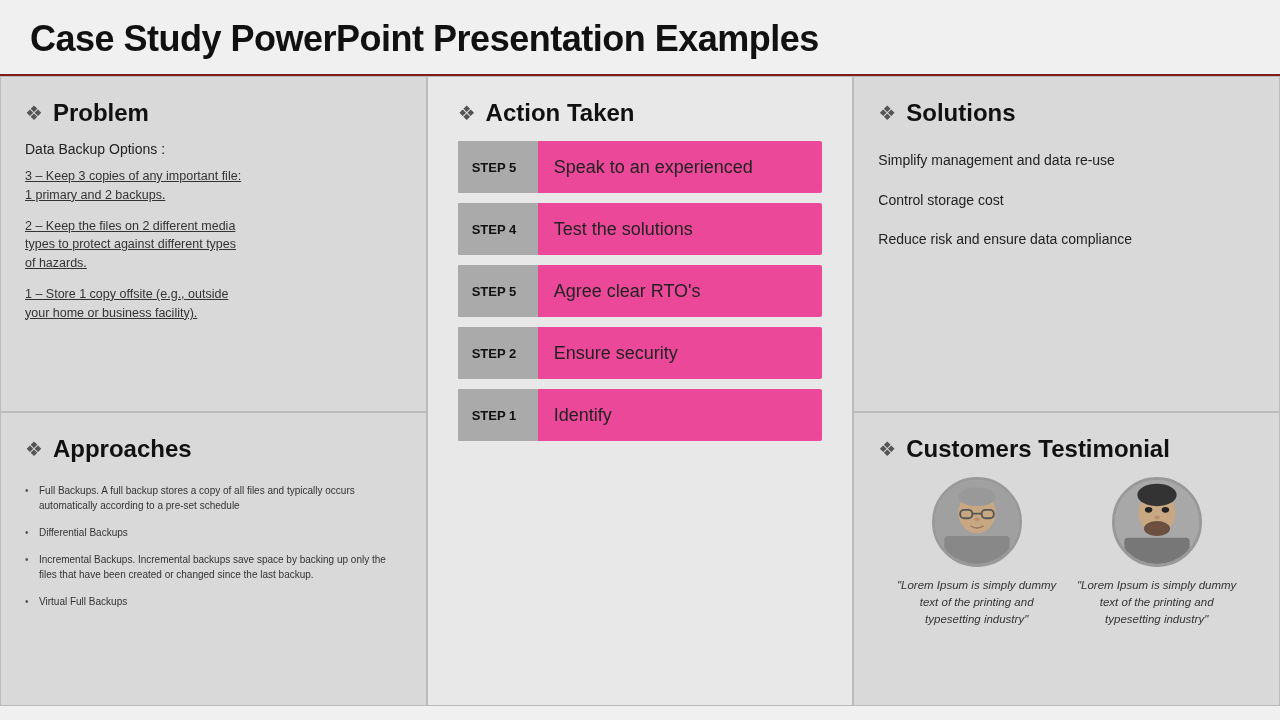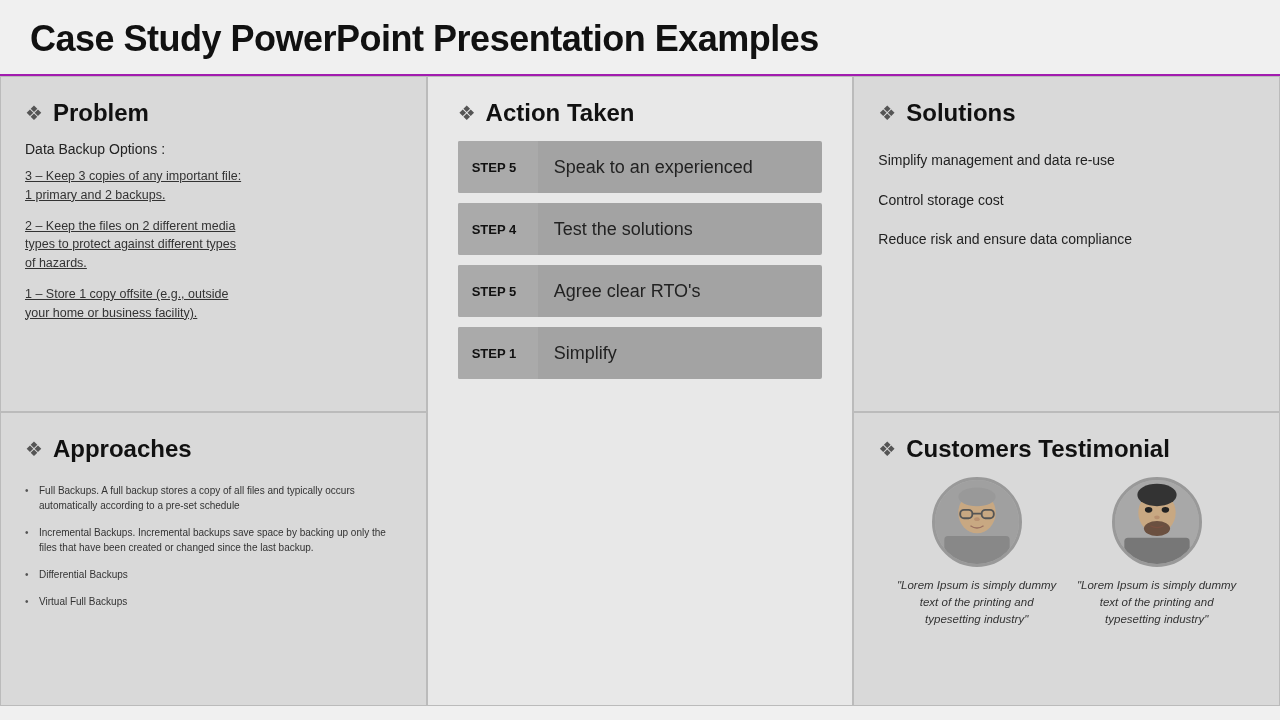--- a/index.html
+++ b/index.html
@@ -7,21 +7,21 @@
       font-family: 'Segoe UI', Arial, sans-serif;
       background: #f0f0f0;
       width: 1280px;
       min-height: 720px;
       overflow: hidden;
     }
 
     .header {
       background: #f0f0f0;
       padding: 18px 30px 14px 30px;
-      border-bottom: 2px solid #a21caf;
+      border-bottom: 2px solid #7f1d1d;
     }
 
     .header h1 {
       font-size: 36px;
       font-weight: 700;
       color: #111;
       letter-spacing: -0.5px;
     }
 
     .main-grid {
@@ -84,21 +84,21 @@
     .steps-container {
       display: flex;
       flex-direction: column;
       gap: 10px;
       margin-top: 10px;
     }
 
     .step-row {
       display: flex;
       align-items: center;
-      background: #a3a3a3;
+      background: #ec4899;
       border-radius: 2px;
       overflow: hidden;
       height: 52px;
     }
 
     .step-label {
       background: #aaa;
       color: #111;
       font-weight: 700;
       font-size: 13px;
@@ -227,22 +227,26 @@
       </div>
       <div class="step-row">
         <div class="step-label">STEP 4</div>
         <div class="step-text">Test the solutions</div>
       </div>
       <div class="step-row">
         <div class="step-label">STEP 5</div>
         <div class="step-text">Agree clear RTO's</div>
       </div>
       <div class="step-row">
+        <div class="step-label">STEP 2</div>
+        <div class="step-text">Ensure security</div>
+      </div>
+      <div class="step-row">
         <div class="step-label">STEP 1</div>
-        <div class="step-text">Simplify</div>
+        <div class="step-text">Identify</div>
       </div>
     </div>
   </div>
 
   <div class="panel panel-top-right">
     <div class="section-title">
       <span class="diamond-icon">❖</span>
       <h2>Solutions</h2>
     </div>
     <ul class="solutions-list">
@@ -252,22 +256,22 @@
     </ul>
   </div>
 
   <div class="panel panel-bot-left">
     <div class="section-title">
       <span class="diamond-icon">❖</span>
       <h2>Approaches</h2>
     </div>
     <ul class="approaches-list">
       <li>Full Backups. A full backup stores a copy of all files and typically occurs automatically according to a pre-set schedule</li>
+      <li>Differential Backups</li>
       <li>Incremental Backups. Incremental backups save space by backing up only the files that have been created or changed  since the last backup.</li>
-      <li>Differential Backups</li>
       <li>Virtual  Full Backups</li>
     </ul>
   </div>
 
   <div class="panel panel-bot-right">
     <div class="section-title">
       <span class="diamond-icon">❖</span>
       <h2>Customers Testimonial</h2>
     </div>
     <div class="testimonial-grid">

